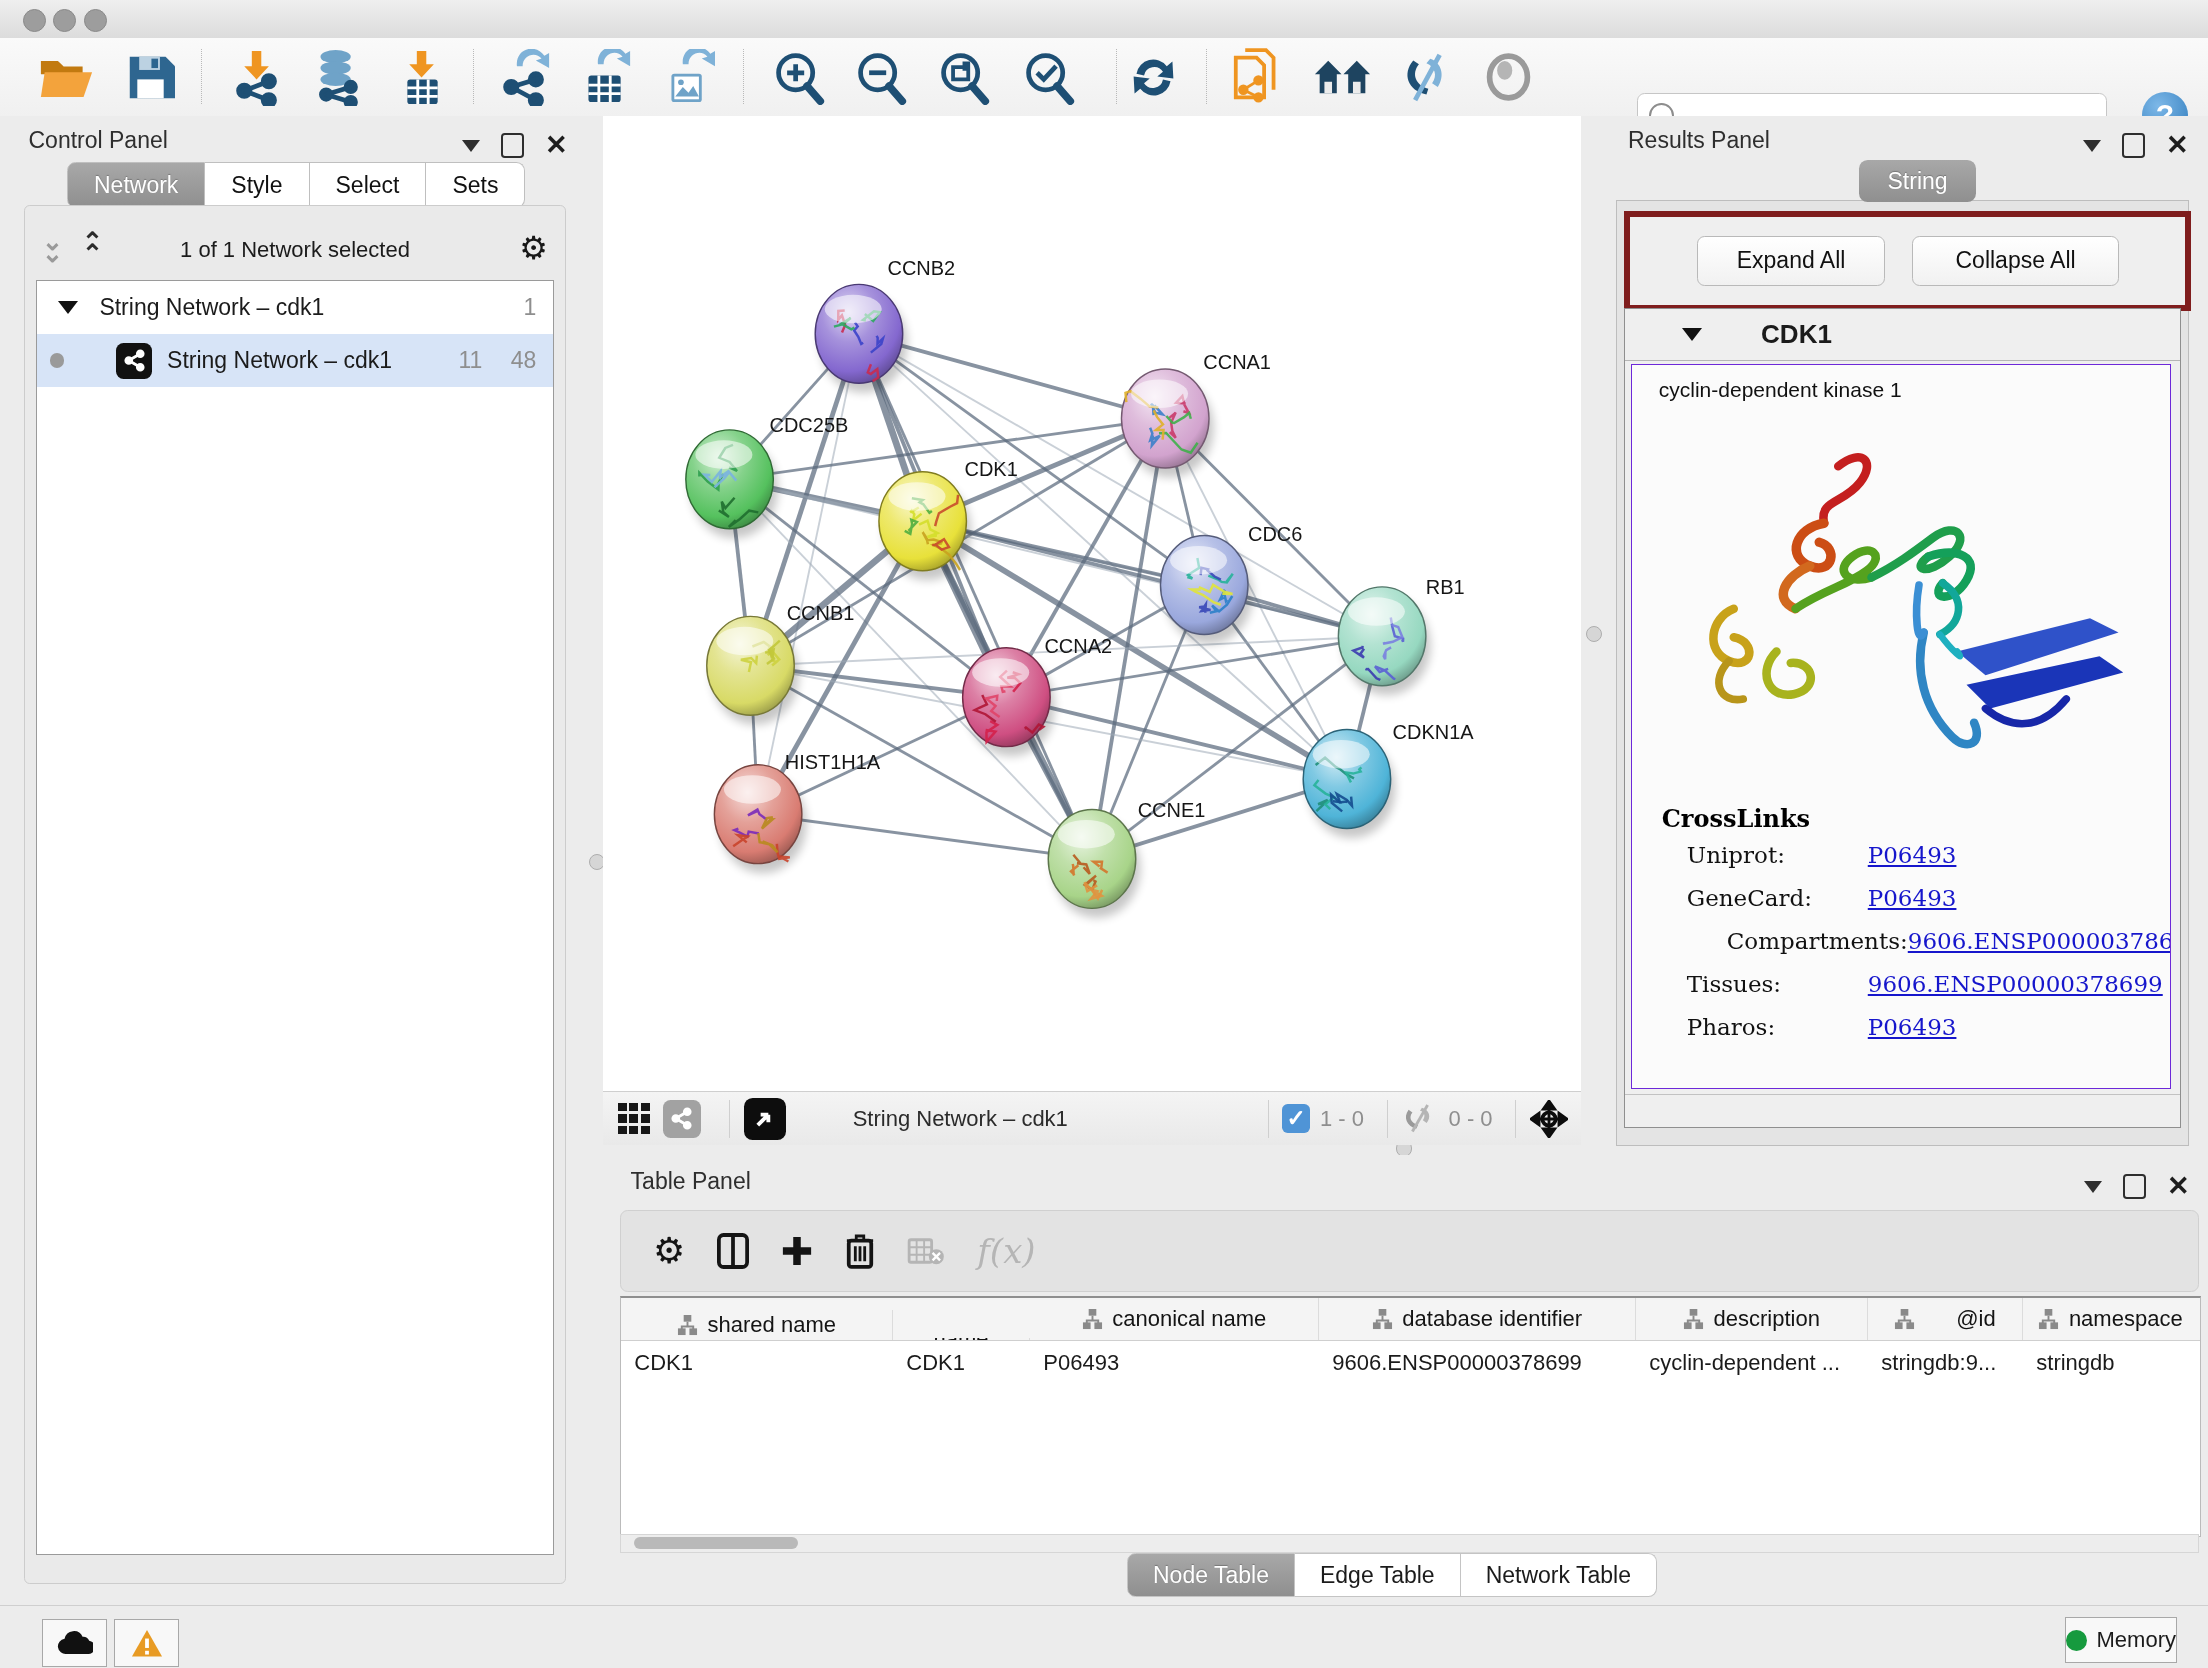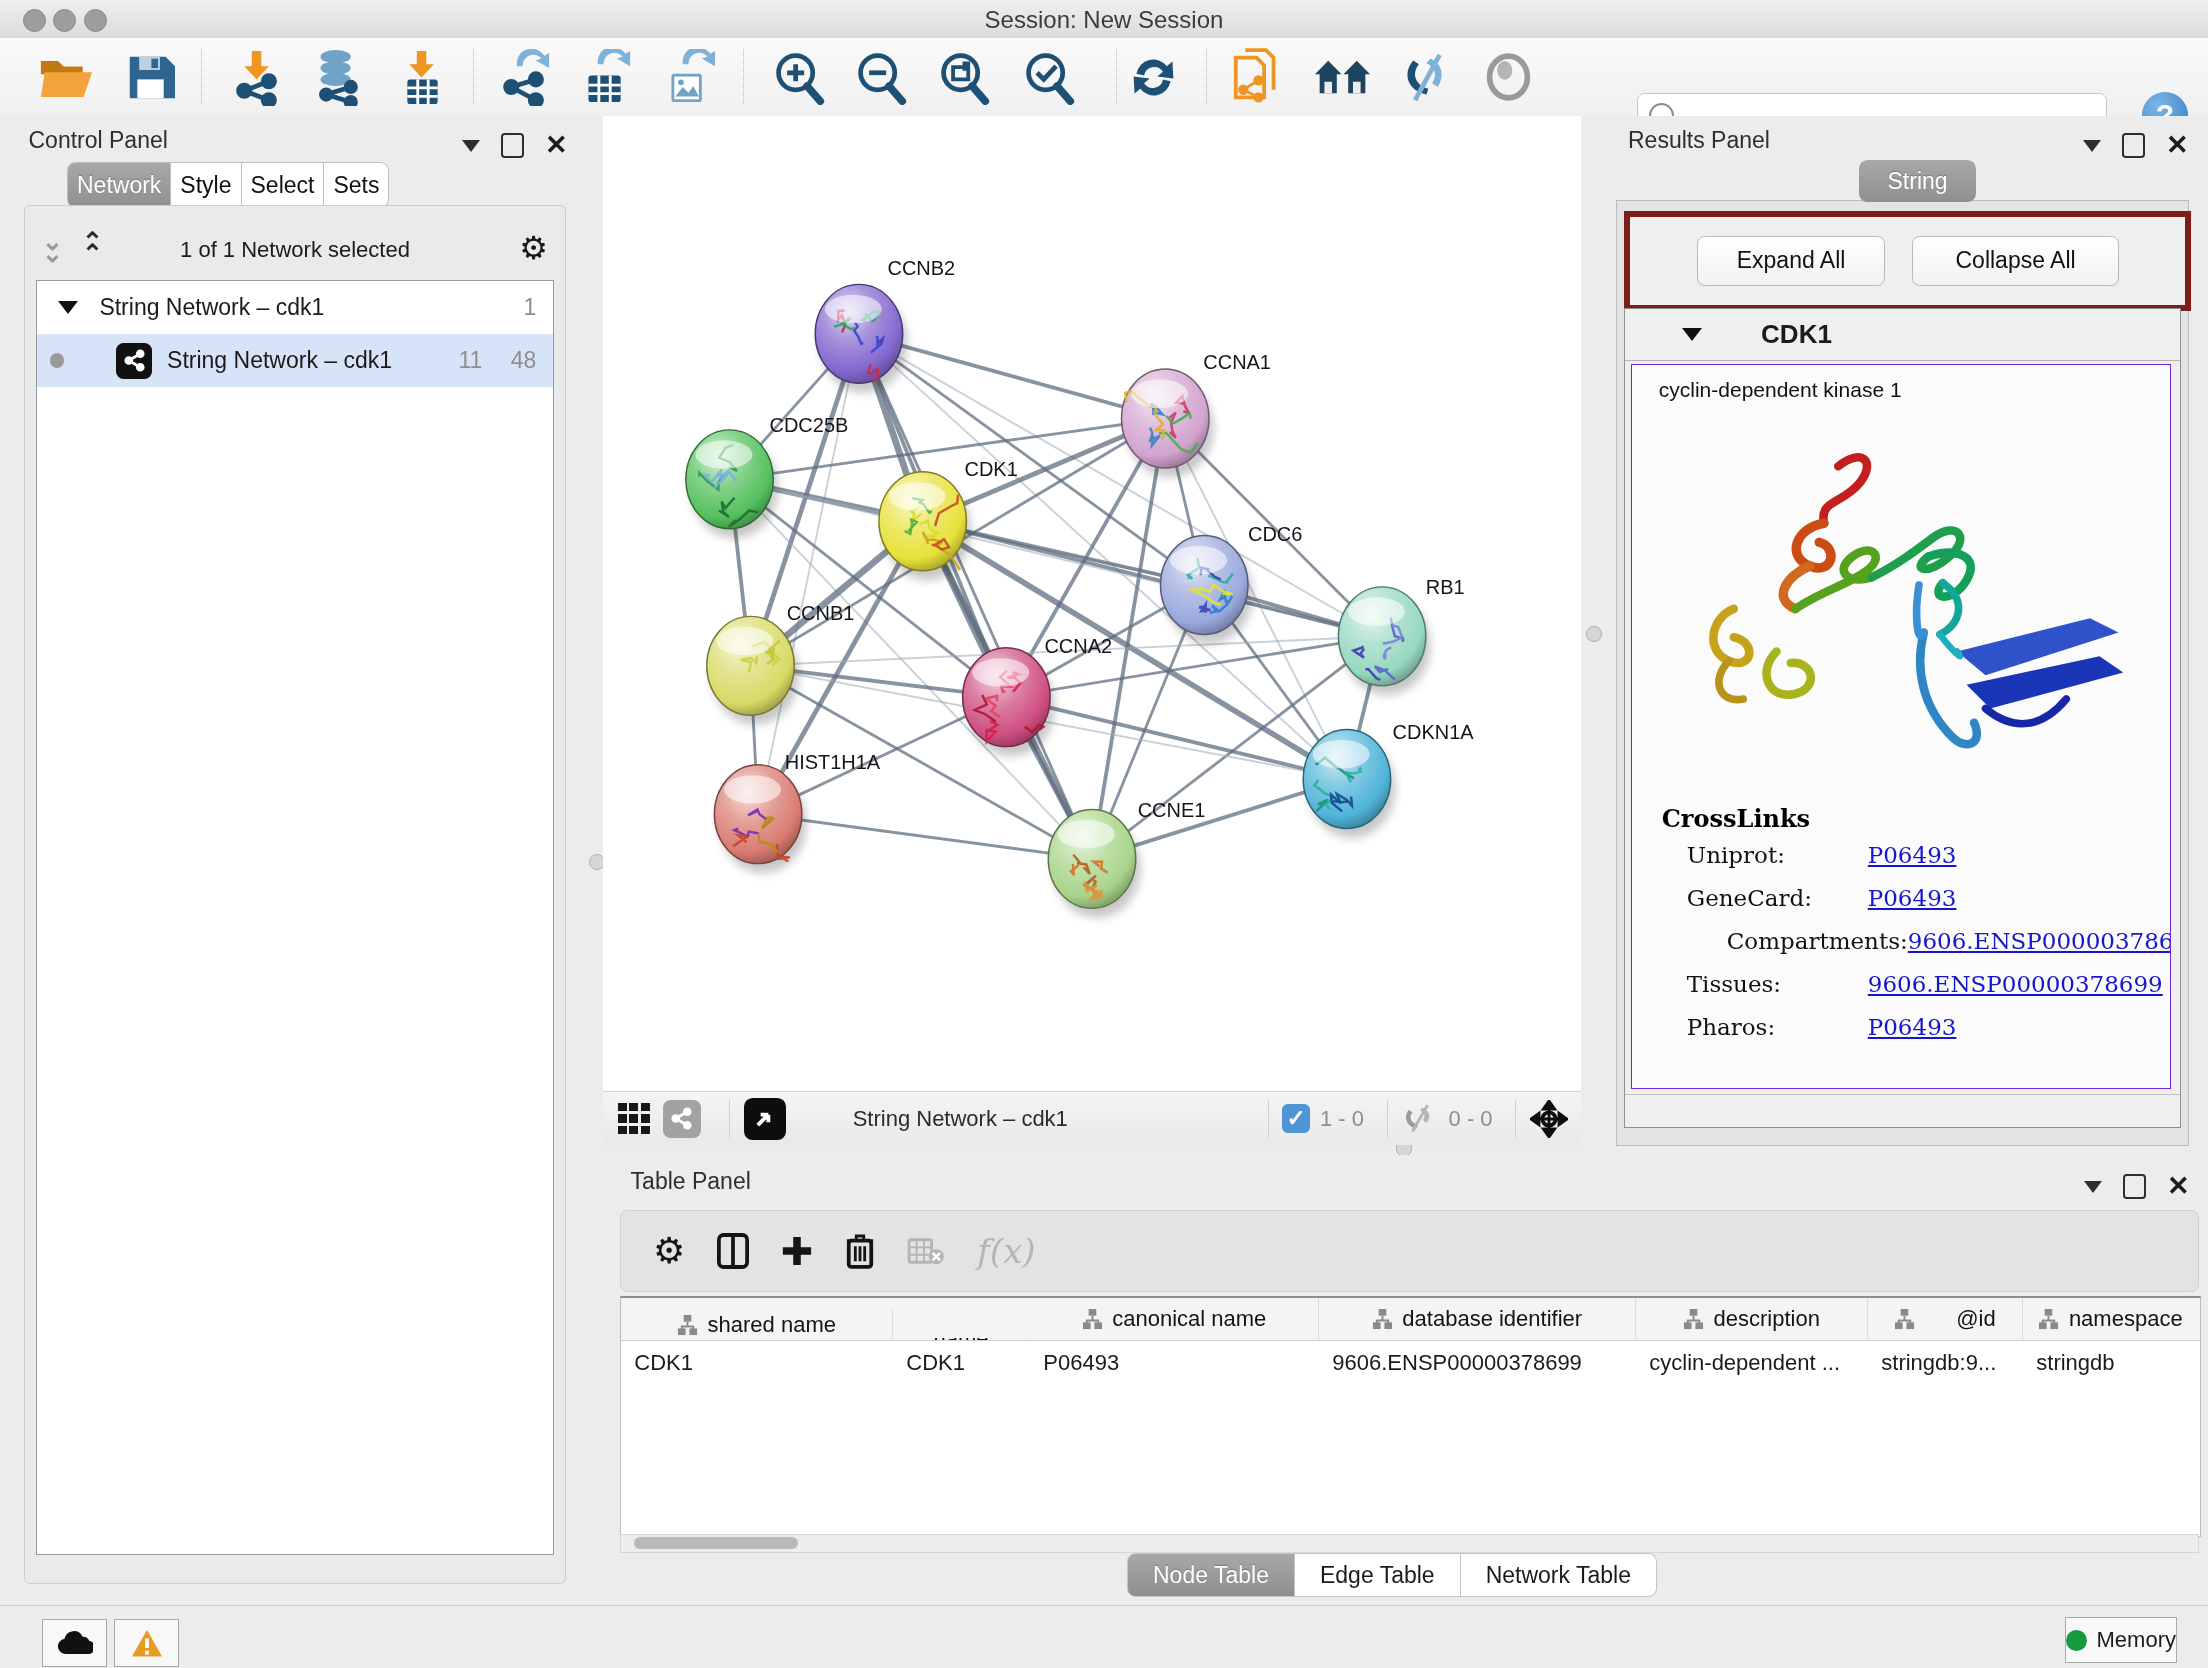--- a/index.html
+++ b/index.html
@@ -31,21 +31,21 @@
   
   .panel-title{font-size:23px;color:#2e2e2e;}
   .panel-ctrls{position:absolute;display:flex;gap:21px;align-items:center;}
   .ctrl-tri{width:0;height:0;border-left:9.5px solid transparent;border-right:9.5px solid transparent;border-top:12.4px solid #2e2e2e;}
   .ctrl-box{width:19px;height:21px;border:2.9px solid #2e2e2e;border-radius:3.8px;}
   .ctrl-x{font-size:27px;font-weight:bold;color:#1d1d1d;line-height:21px;}
 
   
   .control-panel{left:0;top:116px;width:589px;height:1489px;background:#ececec;border-right:1px solid #c2c2c2;}
   .tabs-row{position:absolute;left:67px;top:46px;display:flex;}
-  .tab{height:44px;padding:0 9px;background:#fff;border:1px solid #bfbfbf;border-left:none;
+  .tab{height:44px;padding:0 26px;background:#fff;border:1px solid #bfbfbf;border-left:none;
     font-size:23px;display:flex;align-items:center;color:#111;}
   .tab:first-child{border-left:1px solid #bfbfbf;border-radius:8.6px 0 0 8.6px;}
   .tab:last-child{border-radius:0 8.6px 8.6px 0;}
   .tab.sel{background:linear-gradient(#a8a8a8,#8f8f8f);color:#fff;text-shadow:0 -1px 1px #777;}
   .cp-inner{position:absolute;left:24px;top:89px;width:540px;height:1377px;background:#eaeaea;
     border:1px solid #cccccc;border-radius:5.7px;}
   .cp-toolrow{position:absolute;left:0;top:23px;width:100%;height:38px;}
   .chev{position:absolute;top:5.7px;font-size:25px;font-weight:bold;line-height:12.4px;letter-spacing:-1.9px;}
   .sel-status{position:absolute;left:0;right:0;top:7.6px;text-align:center;font-size:22px;color:#1b1b1b;}
   .gear{font-size:32px;color:#181818;position:absolute;right:17px;top:0px;}
@@ -127,21 +127,20 @@
 </style>
 </head>
 <body>
 
 <div class="screen">
 
   <div class="abs titlebar">
     <div class="tl-circle" style="left:23px;"></div>
     <div class="tl-circle" style="left:53px;"></div>
     <div class="tl-circle" style="left:84px;"></div>
-    <div class="win-title">Session: New Session</div>
   </div>
 
   <div class="abs toolbar">
     <div class="tb-btn" style="left:36px;">
       <svg width="55" height="48" viewBox="0 0 58 50">
           <path d="M2 8 h18 l6 6 h20 v8 h-44z" fill="#c27a10"></path>
           <path d="M6 20 h50 l-9 26 h-45z" fill="#f3a33c"></path>
         </svg>
     </div>
     <div class="tb-btn" style="left:120px;">

